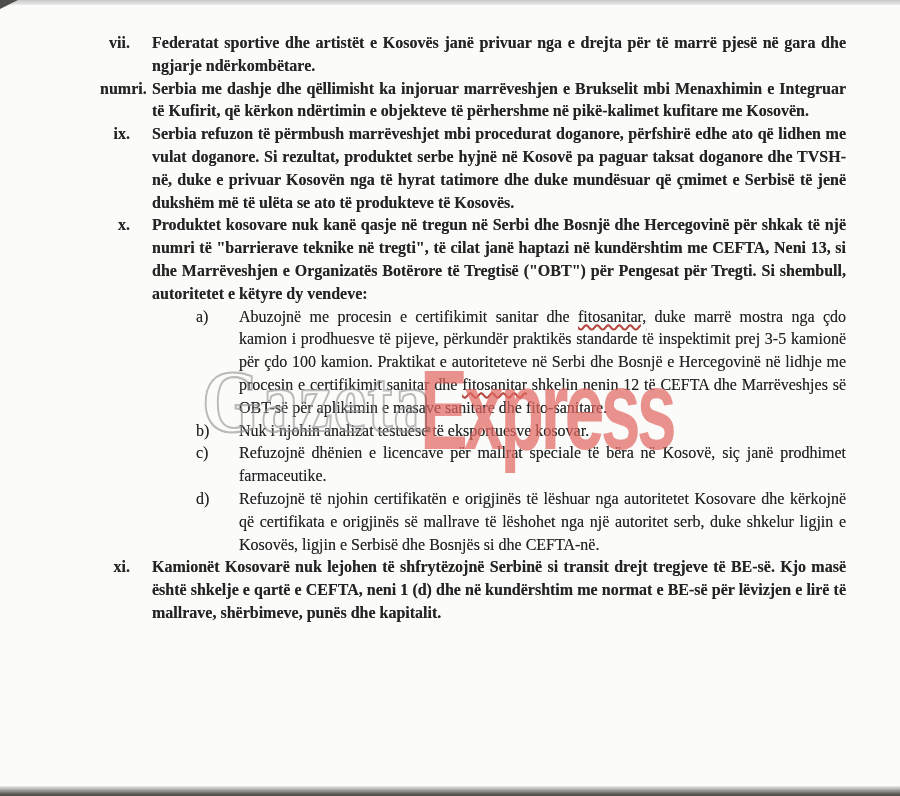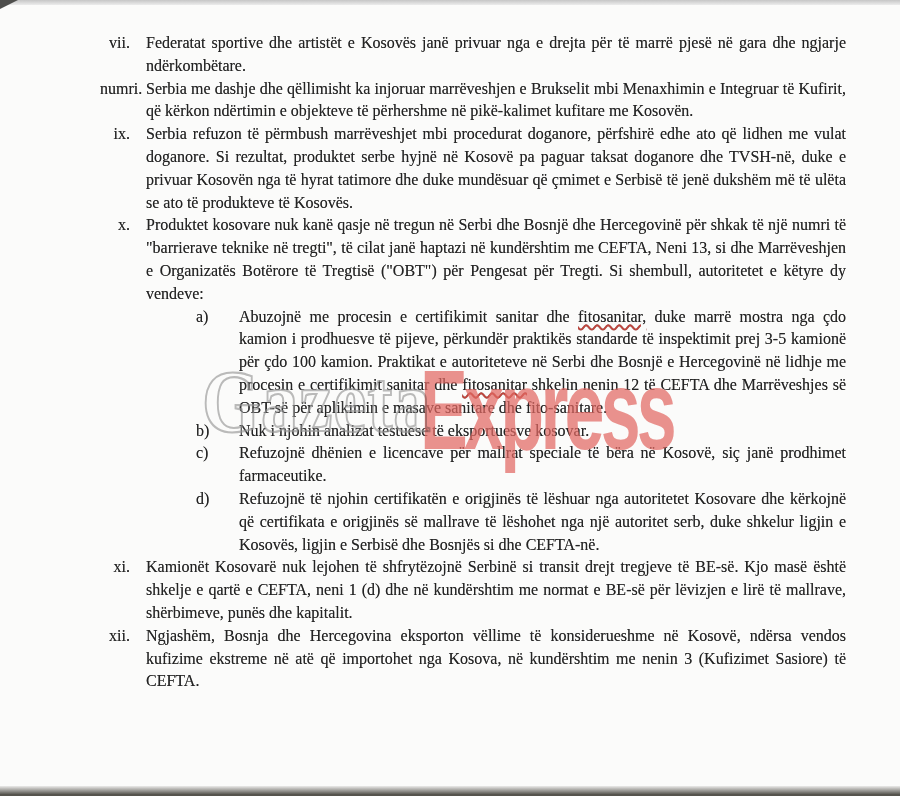--- a/index.html
+++ b/index.html
@@ -40,21 +40,22 @@
     font-size: 16px;
     line-height: 22.8px;
     text-align: justify;
     filter: blur(0.28px);
     text-shadow: 0 0 0.6px rgba(30,30,30,0.55);
     z-index: 1;
   }
   .item {
     display: grid;
     grid-template-columns: 30px 1fr;
-    column-gap: 16px;
+    column-gap: 22px;
+    font-weight: bold;
   }
   .item > .marker { text-align: right; white-space: nowrap; }
   .subitem {
     display: grid;
     grid-template-columns: 26px 1fr;
     column-gap: 17px;
     margin-left: 96px;
   }
   .subitem > .marker { text-align: left; white-space: nowrap; }
 
@@ -128,24 +129,20 @@
       <div><span>Refuzojnë dhënien e licencave për mallrat speciale të bëra në Kosovë, siç janë prodhimet farmaceutike.</span></div>
     </div>
     <div class="subitem">
       <span class="marker">d)</span>
       <div><span>Refuzojnë të njohin certifikatën e origjinës të lëshuar nga autoritetet Kosovare dhe kërkojnë që certifikata e origjinës së mallrave të lëshohet nga një autoritet serb, duke shkelur ligjin e Kosovës, ligjin e Serbisë dhe Bosnjës si dhe CEFTA-në.</span></div>
     </div>
     <div class="item">
       <span class="marker">xi.</span>
       <div><span>Kamionët Kosovarë nuk lejohen të shfrytëzojnë Serbinë si transit drejt tregjeve të BE-së. Kjo masë është shkelje e qartë e CEFTA, neni 1 (d) dhe në kundërshtim me normat e BE-së për lëvizjen e lirë të mallrave, shërbimeve, punës dhe kapitalit.</span></div>
     </div>
-    <div class="item">
-      <span class="marker">xii.</span>
-      <div><span>Ngjashëm, Bosnja dhe Hercegovina eksporton vëllime të konsiderueshme në Kosovë, ndërsa vendos kufizime ekstreme në atë që importohet nga Kosova, në kundërshtim me nenin 3 (Kufizimet Sasiore) të CEFTA.</span></div>
-    </div>
   </div>
 
 <div class="watermark">
   <span class="wm-gazeta">Gazeta</span>
   <span class="wm-express">Express</span>
 </div>
 
 <div class="bottom-strip"></div>
 
 </body></html>

